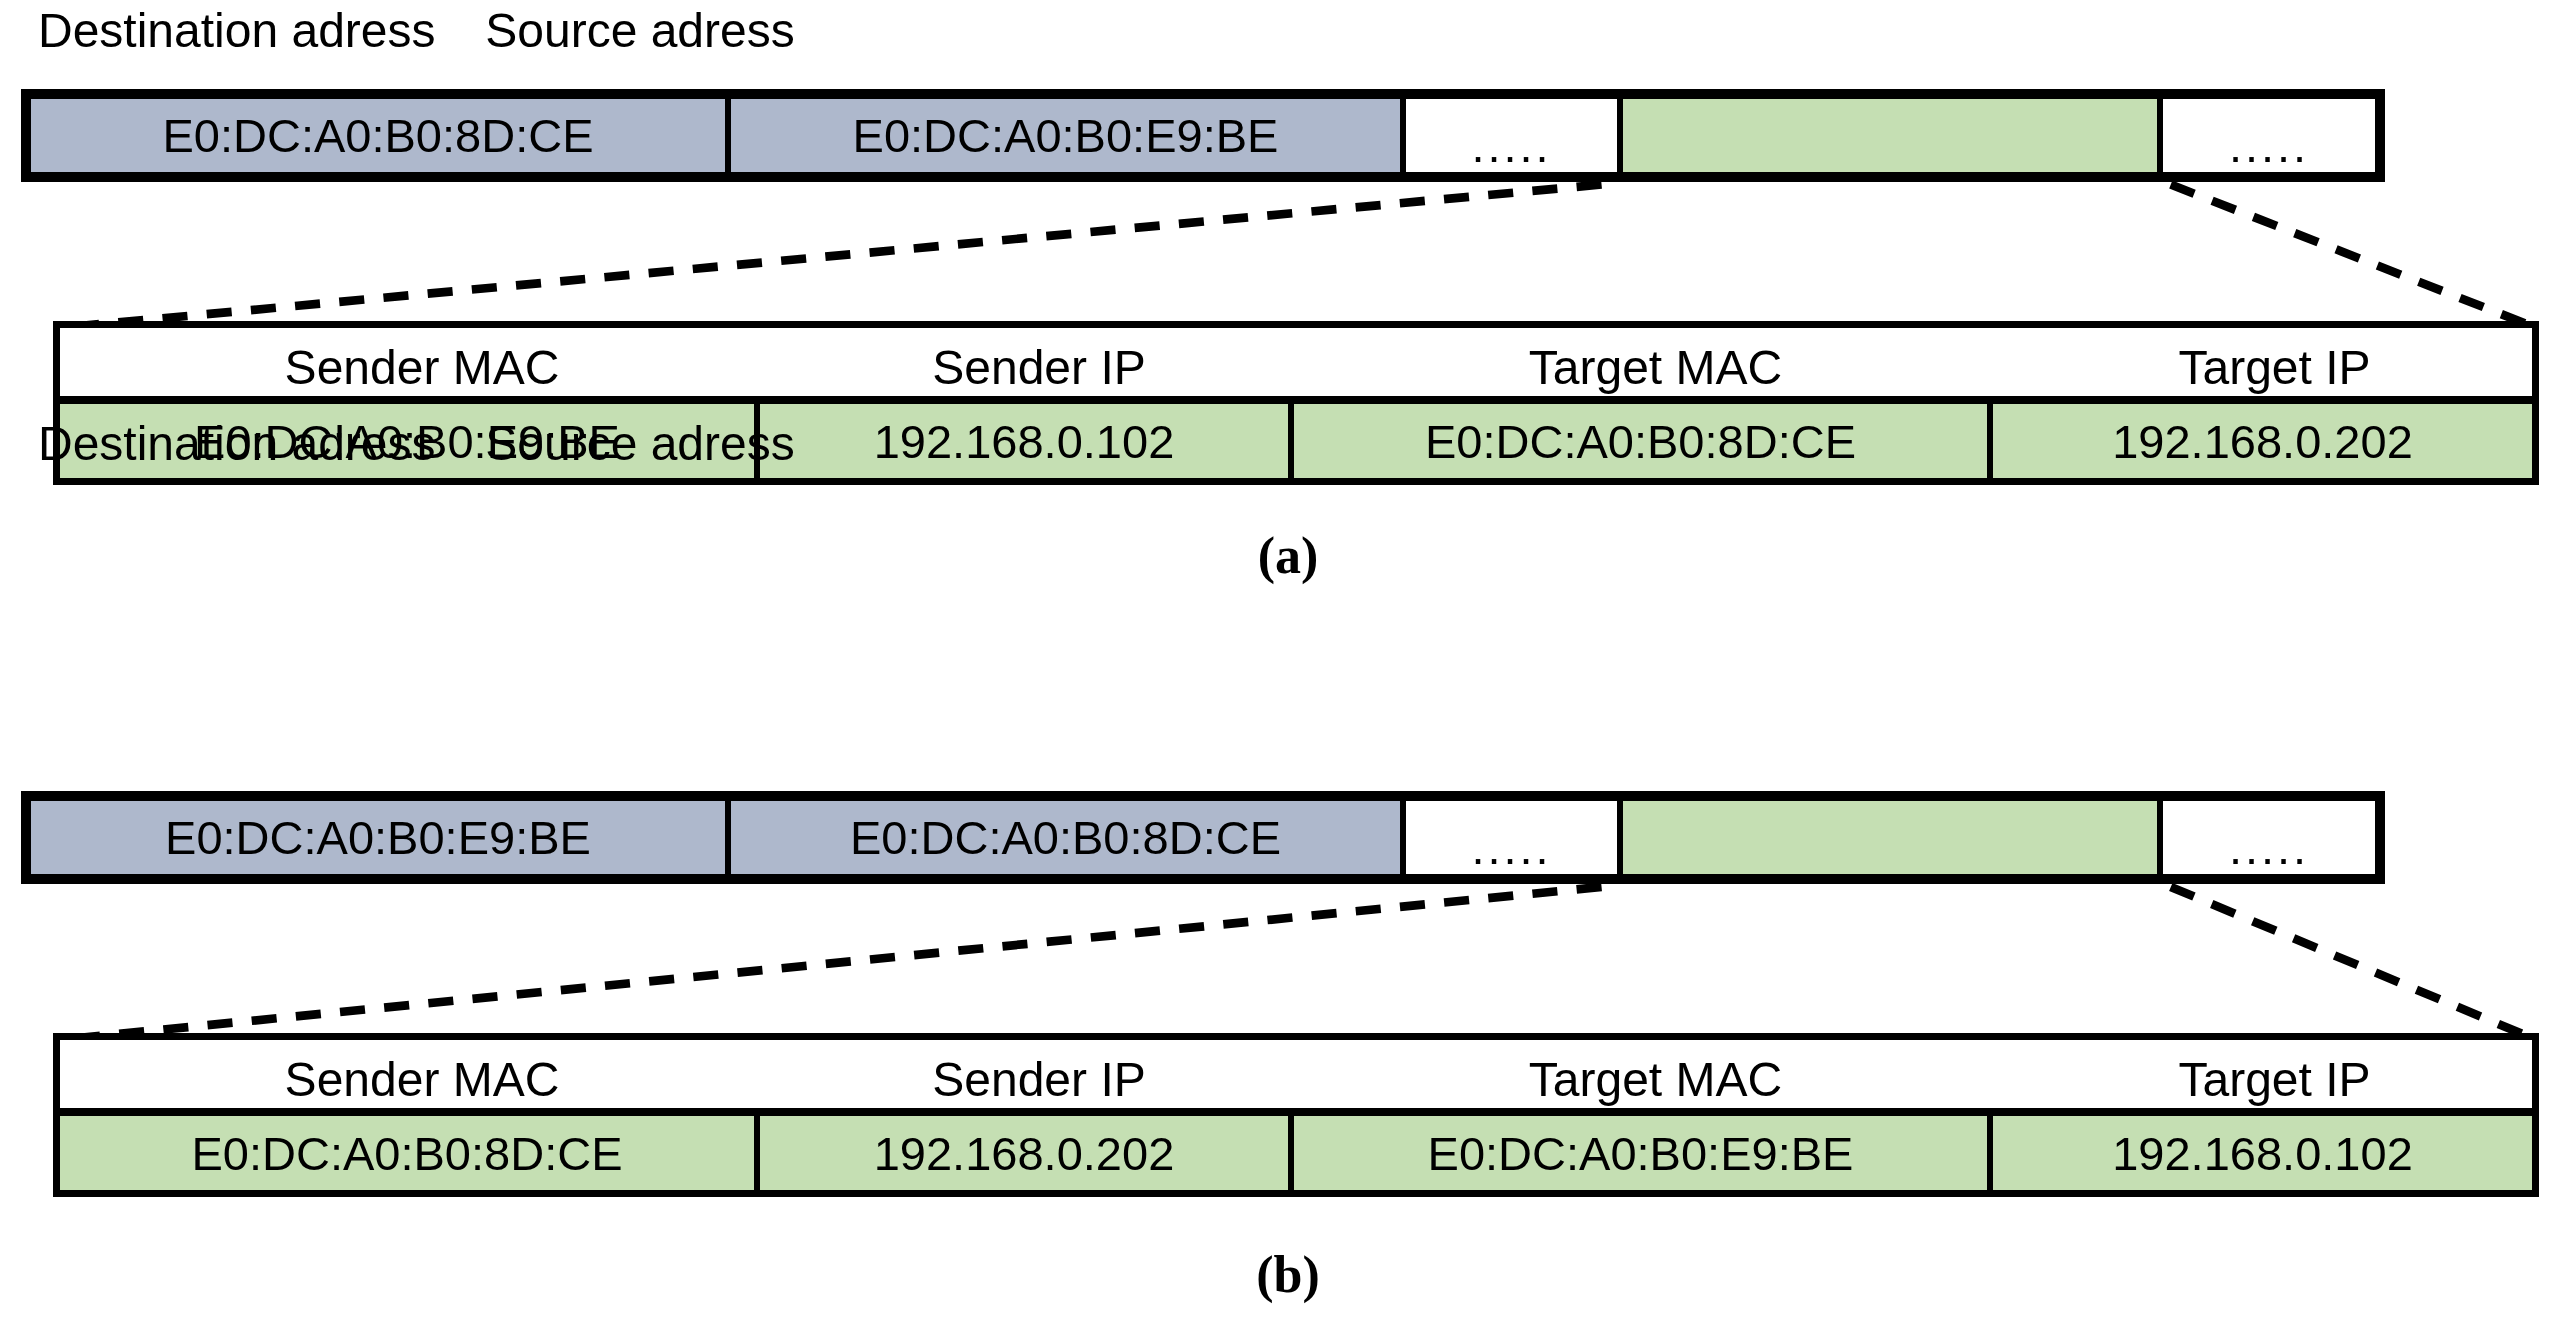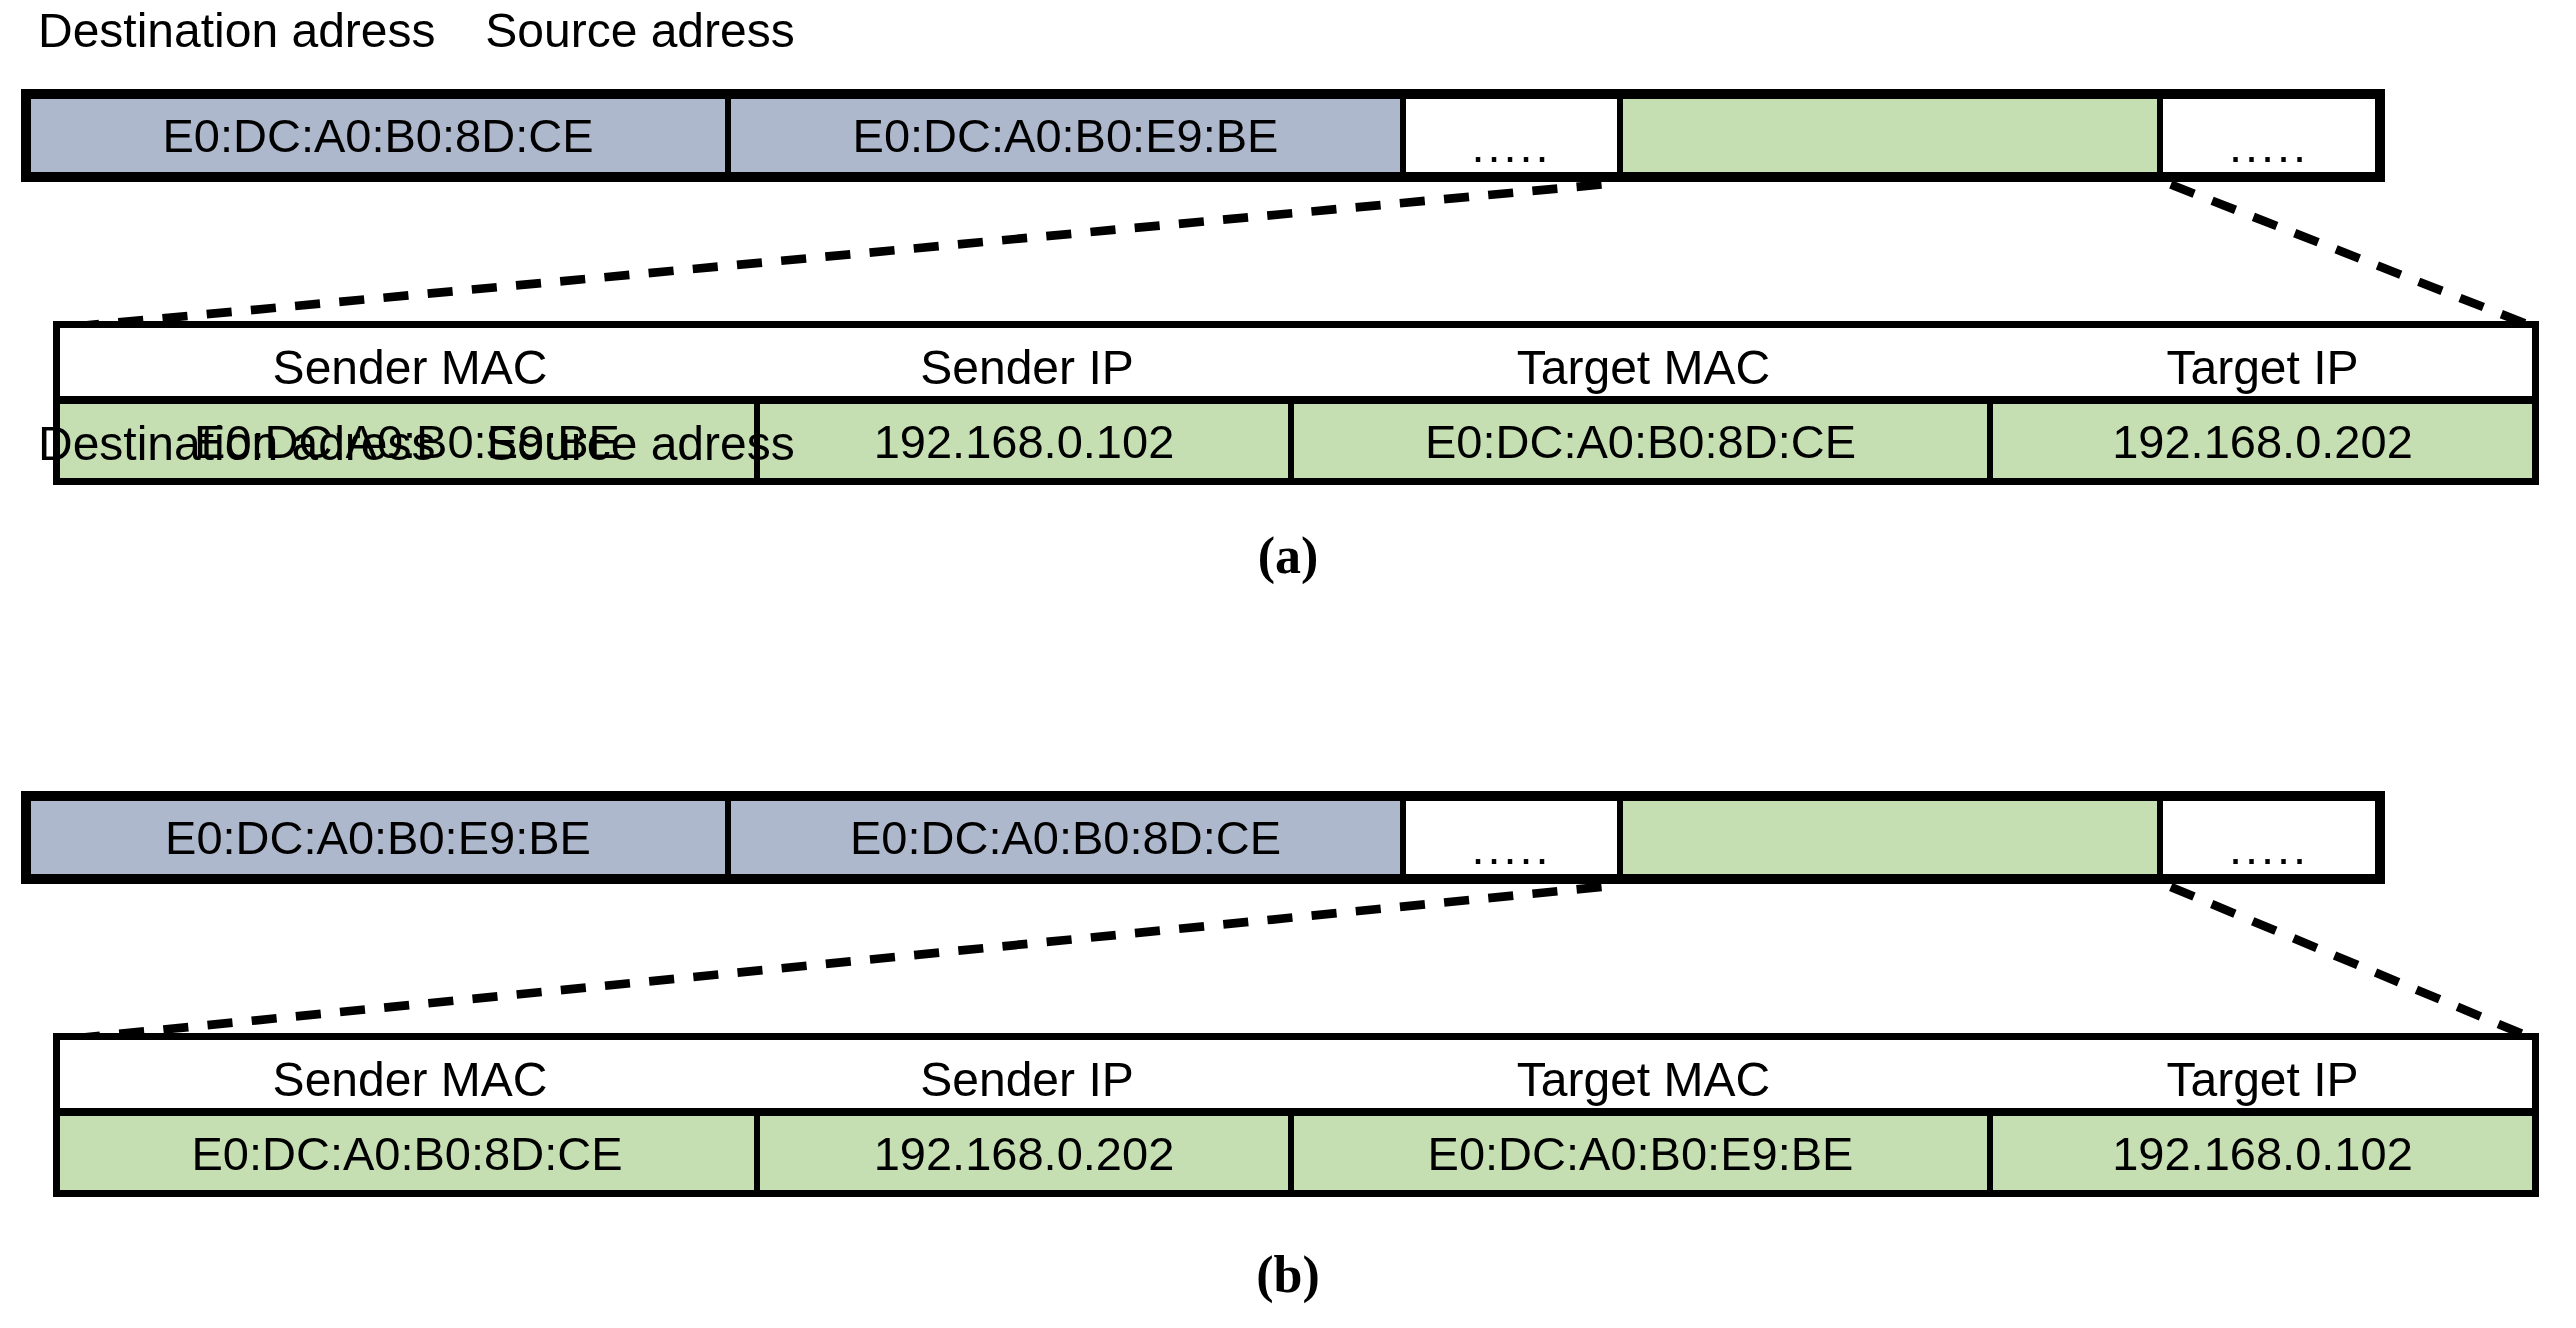--- a/index.html
+++ b/index.html
@@ -66,21 +66,21 @@
 
   
   .detail-box {
     position: absolute;
     box-sizing: border-box;
     border: 7.7px solid #000;
     background: #ffffff;
   }
   .detail-headers {
     position: absolute;
-    left: 0;
+    left: 12px;
     top: 0;
     width: 100%;
     height: 79px;
     display: flex;
   }
   .detail-header {
     display: flex;
     align-items: center;
     justify-content: center;
     font-size: 48px;

